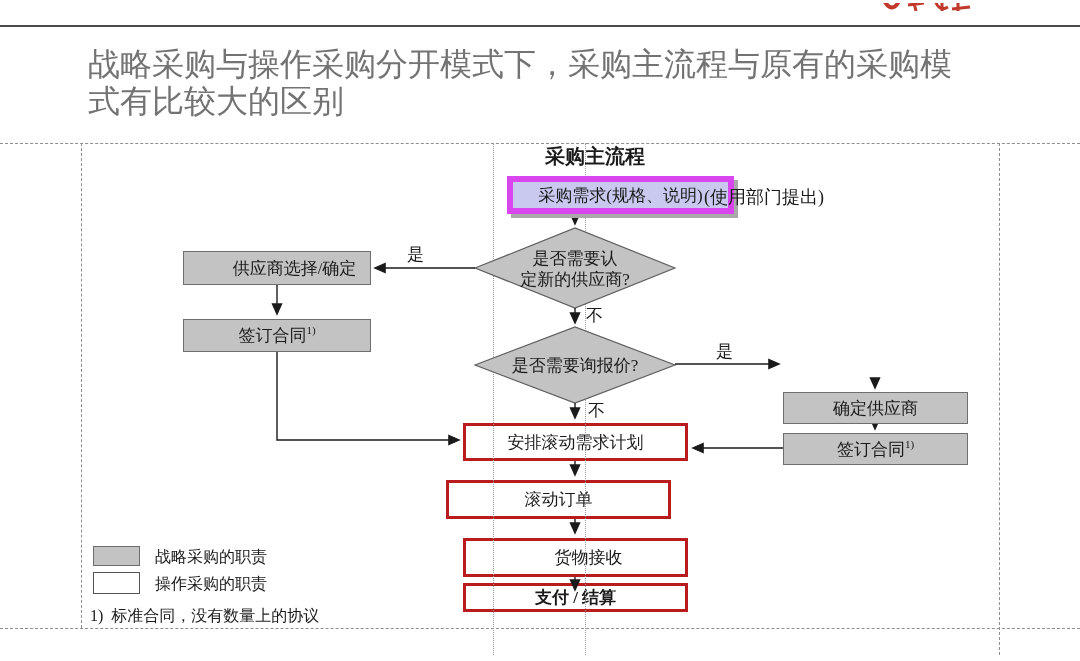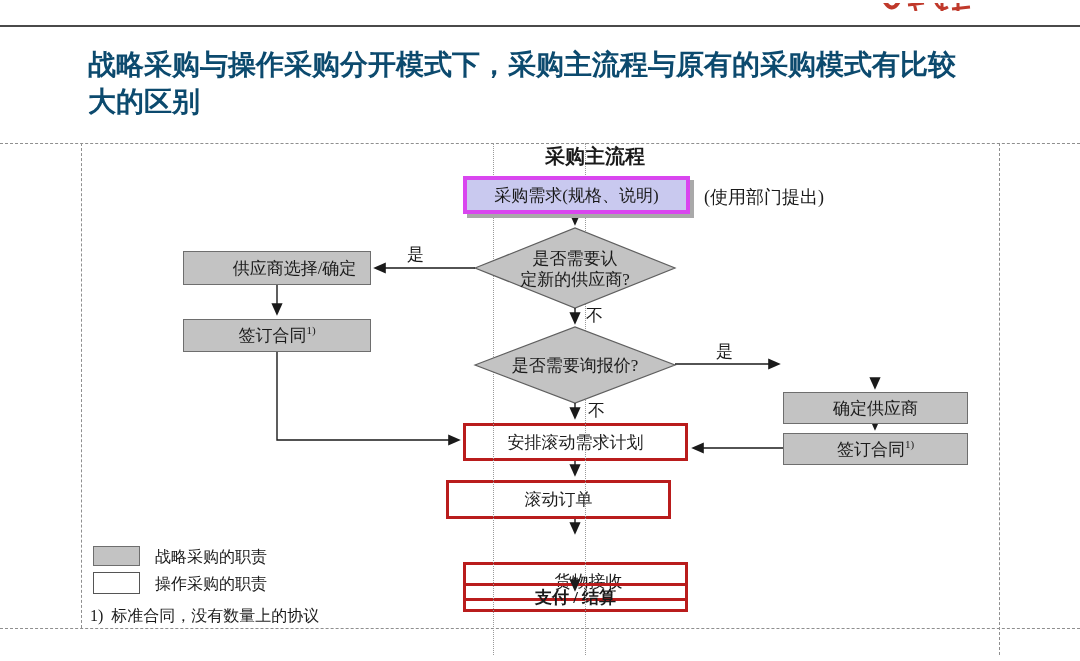--- a/index.html
+++ b/index.html
@@ -9,34 +9,34 @@
     font-family:"Liberation Serif","DejaVu Serif",serif;
     color:#1a1a1a;
   }
   
   .top-rule { position:absolute; left:0; top:25px; width:1080px; height:0;
     border-top:2px solid #4a4a4a; }
   
   .logo-frag { position:absolute; left:878px; top:0; width:95px; height:11px; overflow:hidden; }
   
   .page-title { position:absolute; left:88px; top:46px; width:880px;
-    font-size:28px; font-weight:bold; line-height:37px; color:#0c4a6e; }
+    font-size:32px; font-weight:normal; line-height:37px; color:#737373; }
   
   .hdash { position:absolute; height:0; border-top:1px dashed #8f8f8f; z-index:2; }
   .vdash { position:absolute; width:0; border-left:1px dashed #8f8f8f; z-index:2; }
   .vdot  { position:absolute; width:0; border-left:1px dotted #9a9a9a; z-index:2; }
   
   .flow-title { position:absolute; left:521px; top:143px; font-size:20px; font-weight:bold; z-index:5;margin-left:24px; }
   
   .box { position:absolute; box-sizing:border-box; text-align:center;
     font-size:17px; display:flex; align-items:center; justify-content:center; }
   .box.gray { background:#c3c3c3; border:1px solid #6e6e6e; z-index:4; }
   .box.white { background:transparent; border:3px solid #b91c1c; z-index:1; }
-  .box.lavender { background:#c9c9ef; border:4px solid #d946ef;
-    box-shadow:4px 4px 0 #a9a9a9; z-index:4; }
+  .box.lavender { background:#c9c9ef; border:6px solid #d946ef;
+    box-shadow:4px 4px 0 #a9a9a9; z-index:4;margin-left:44px; }
   .note { position:absolute; font-size:18px; z-index:5; }
   sup { font-size:11px; line-height:0; }
   
   #connectors { position:absolute; left:0; top:0; z-index:3; pointer-events:none; }
   
   .dia-text { position:absolute; z-index:5; text-align:center; font-size:17px;
     line-height:21px; white-space:pre-line; }
   
   .branch-label { position:absolute; z-index:5; font-size:17px; }
   
@@ -128,21 +128,21 @@
   <div class="box gray" style="left:783px; top:433px; width:185px; height:32px;">
     <span><span>签订合同</span><sup>1)</sup></span>
   </div>
 
   <div class="box white" style="left:463px; top:423px; width:225px; height:38px;">
     <span>安排滚动需求计划</span>
   </div>
   <div class="box white" style="left:446px; top:480px; width:225px; height:39px;">
     <span>滚动订单</span>
   </div>
-  <div class="box white" style="left:463px; top:562px; width:225px; height:39px;padding-left:26px;">
+  <div class="box white" style="left:463px; top:538px; width:225px; height:39px;padding-left:26px;">
     <span>货物接收</span>
   </div>
   <div class="box white" style="left:463px; top:583px; width:225px; height:29px;font-weight:bold;">
     <span>支付 / 结算</span>
   </div>
 
   <div class="legend-swatch gray" style="left:93px; top:546px; width:47px; height:20px;"></div>
   <div class="legend-label" style="left:155px; top:547px;">战略采购的职责</div>
   <div class="legend-swatch white" style="left:93px; top:572px; width:47px; height:22px;"></div>
   <div class="legend-label" style="left:155px; top:574px;">操作采购的职责</div>

